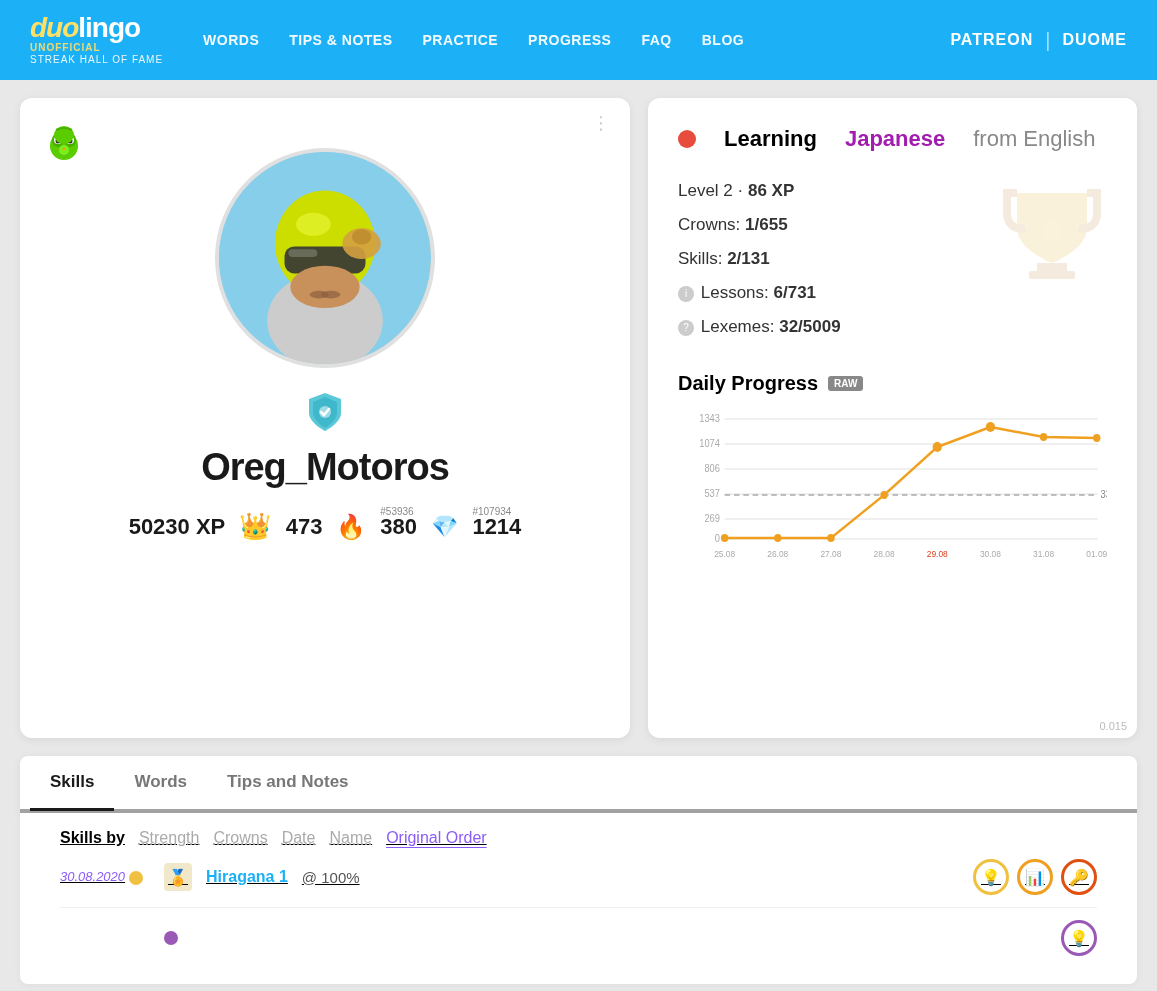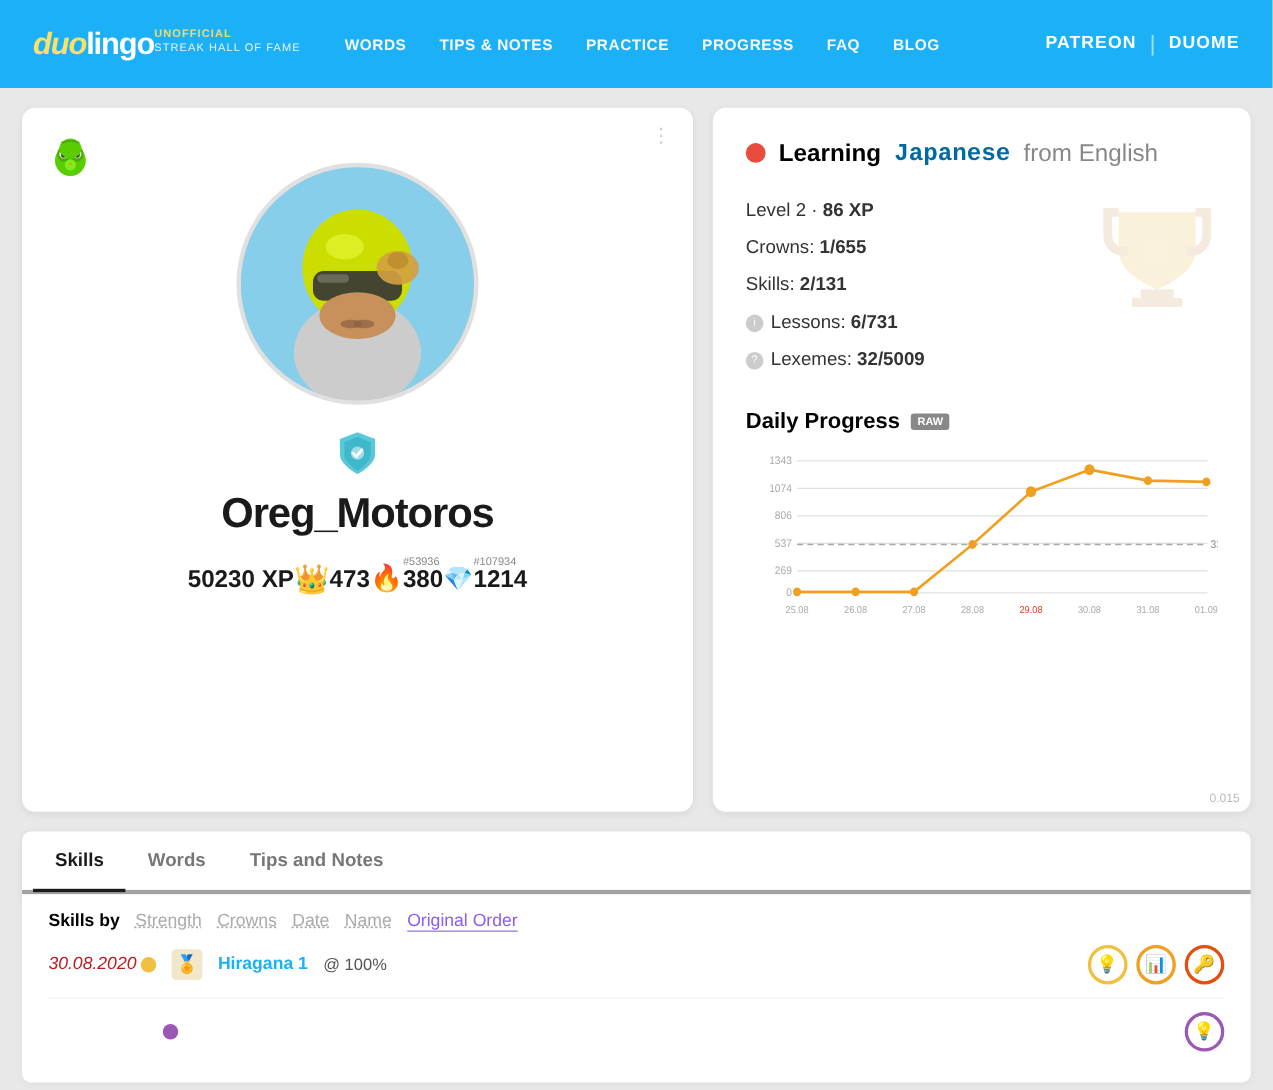--- a/index.html
+++ b/index.html
@@ -9,21 +9,21 @@
     .header {
       background: #1cb0f6;
       display: flex;
       align-items: center;
       padding: 0 30px;
       height: 80px;
       gap: 40px;
     }
     .logo-area {
       display: flex;
-      flex-direction: row;
+      flex-direction: column;
       color: white;
       min-width: 120px;
     }
     .logo-title {
       font-size: 28px;
       font-weight: 900;
       letter-spacing: -1px;
       line-height: 1;
     }
     .logo-subtitle {
@@ -126,20 +126,21 @@
     .username {
       font-size: 38px;
       font-weight: 900;
       color: #1a1a1a;
       margin-top: 10px;
       letter-spacing: -1px;
     }
     .stats-row {
       display: flex;
       align-items: center;
+      gap: 14px;
       margin-top: 22px;
       font-size: 22px;
       font-weight: 700;
       color: #1a1a1a;
     }
     .xp-val { font-size: 22px; font-weight: 700; }
     .crown-icon { font-size: 26px; }
     .flame-icon { font-size: 24px; }
     .gem-icon { font-size: 22px; }
     .streak-num { font-size: 22px; font-weight: 700; }
@@ -150,36 +151,35 @@
       background: white;
       border-radius: 12px;
       flex: 1;
       padding: 28px 30px;
       box-shadow: 0 2px 8px rgba(0,0,0,0.07);
       position: relative;
     }
     .learning-row {
       display: flex;
       align-items: center;
-      gap: 12px;
+      gap: 28px;
       font-size: 22px;
       font-weight: 700;
     }
     .red-dot {
       width: 18px; height: 18px;
       background: #e74c3c;
       border-radius: 50%;
       display: inline-block;
       flex-shrink: 0;
     }
     .lang-link {
-      color: #0369a1;
+      color: #a21caf;
       text-decoration: none;
       font-weight: 700;
-      font-family: Liberation Mono, monospace;
     }
     .from-text { color: #888; font-weight: 400; }
 
     .stats-block {
       margin-top: 22px;
       font-size: 17px;
       color: #333;
       line-height: 2;
       position: relative;
     }
@@ -264,23 +264,24 @@
       margin-bottom: -2px;
     }
     .tab-item.active {
       color: #1a1a1a;
       border-bottom: 3px solid #1a1a1a;
     }
 
     .skills-section {
       background: white;
       margin: 0 20px;
-      padding: 16px 24px;
+      padding: 16px 40px;
       border-radius: 0 0 8px 8px;
       box-shadow: 0 2px 8px rgba(0,0,0,0.04);
+      text-decoration: underline;
     }
     .skills-by-row {
       display: flex;
       align-items: center;
       gap: 14px;
       font-size: 16px;
       font-weight: 700;
     }
     .sort-link {
       color: #aaa;
@@ -297,22 +298,22 @@
 
     
     .skill-row {
       display: flex;
       align-items: center;
       padding: 12px 0;
       border-bottom: 1px solid #f0f0f0;
       gap: 14px;
     }
     .skill-date {
-      font-size: 16px;
-      color: #b91c1c;
+      font-size: 13px;
+      color: #8b5cf6;
       font-style: italic;
       min-width: 90px;
     }
     .skill-date-dot {
       display: inline-block;
       width: 14px; height: 14px;
       background: #f0c040;
       border-radius: 50%;
       margin-left: 4px;
       vertical-align: middle;

